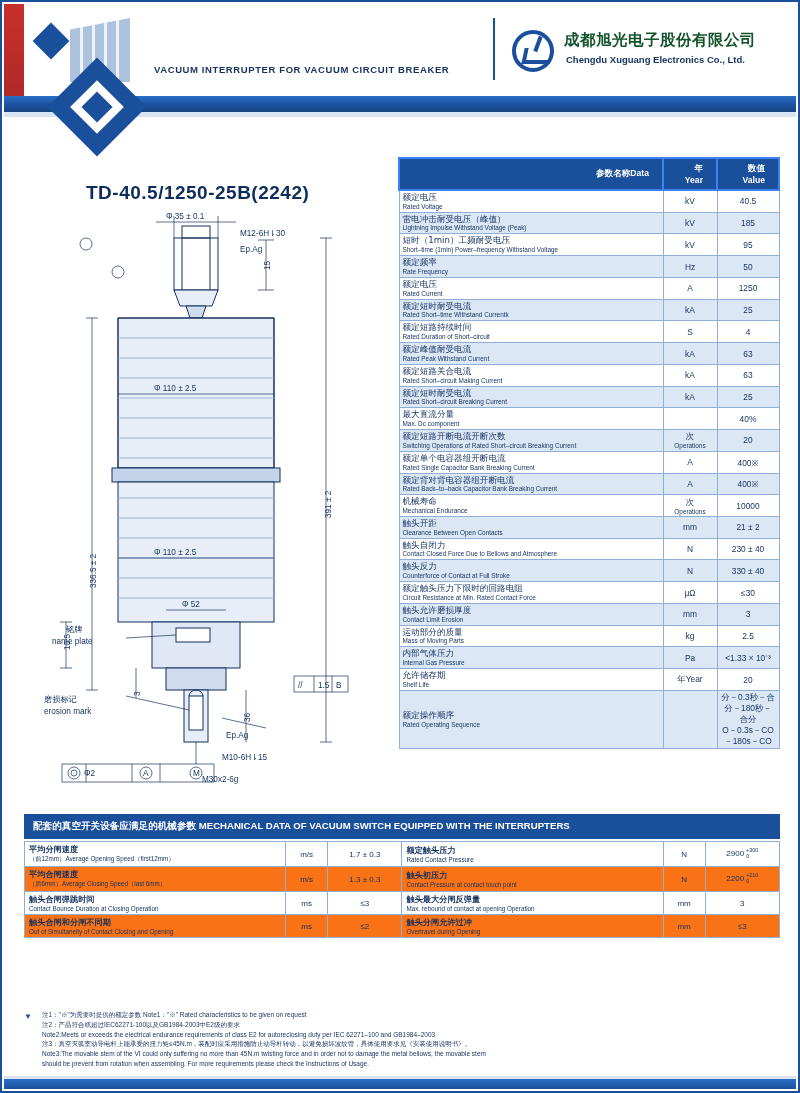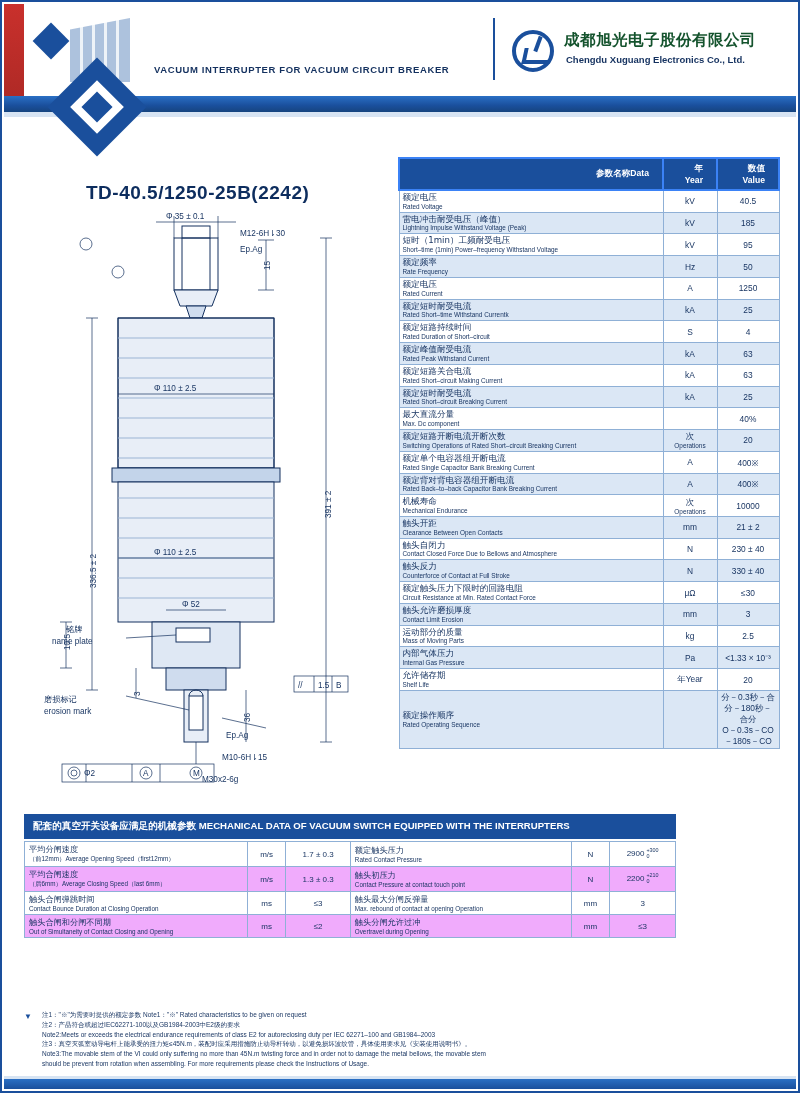--- a/index.html
+++ b/index.html
@@ -122,32 +122,32 @@
   table.main td.param b { font-size:8.6px; font-weight:normal; display:block; font-family:"DejaVu Sans", sans-serif;}
   table.main td.param span { font-size:6.4px; display:block; }
   table.main td.unit, table.main td.value { text-align:center; font-size:8.4px; }
   table.main tr.alt td { background:#dbe7f5; }
   table.main tr td { background:#ffffff; }
   table.main tr.alt td.unit, table.main tr.alt td.value { background:#dbe7f5; }
   .seq { line-height:1.3; font-size:7.6px; }
 
   
   .mech-wrap {
-    position:absolute; left:22px; top:812px; width:652px;
+    position:absolute; left:22px; top:812px; width:756px;
   }
   .mech-title {
     background:#1a4f9c; color:#fff; font-size:9.6px; font-weight:bold;
     padding:5px 8px; border:1px solid #1a4f9c;
   }
   table.mech {
     width:100%; border-collapse:collapse; font-size:7.2px; margin-top:2px;
   }
   table.mech td { border:1px solid #8fb0d6; padding:2px 4px; color:#14315f; background:#fff; }
-  table.mech tr.alt td { background:#f0abfc; }
-  table.mech td.p b { font-size:8.2px; font-weight:normal; display:block; font-family:"DejaVu Sans", sans-serif;}
+  table.mech tr.alt td { background:#f97316; }
+  table.mech td.p b { font-size:8.2px; font-weight:bold; display:block; font-family:"DejaVu Sans", sans-serif;}
   table.mech td.p span { font-size:6.3px; display:block; }
   table.mech td.u, table.mech td.v { text-align:center; font-size:8px; }
   .sup { font-size:5.4px; display:inline-block; line-height:1.05; vertical-align:middle; text-align:left; margin-left:2px;}
 
   
   .notes {
     position:absolute; left:22px; top:1008px; width:760px; font-size:6.5px; line-height:1.5; color:#14315f;
   }
   .notes .marker { position:absolute; left:0; top:1px; color:#1a4f9c; font-size:8px; }
   .notes .body { margin-left:18px; }

